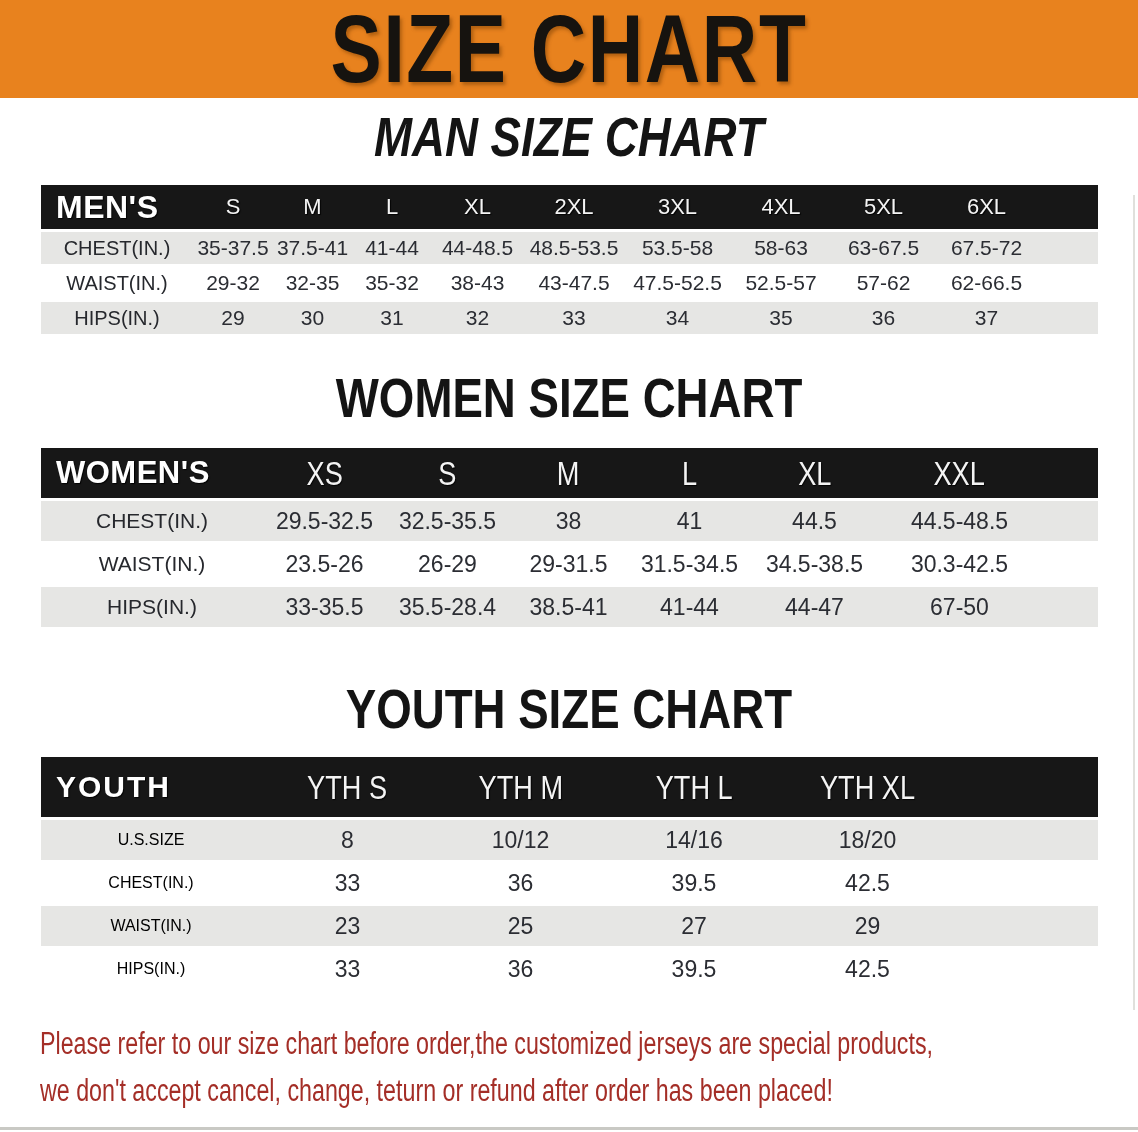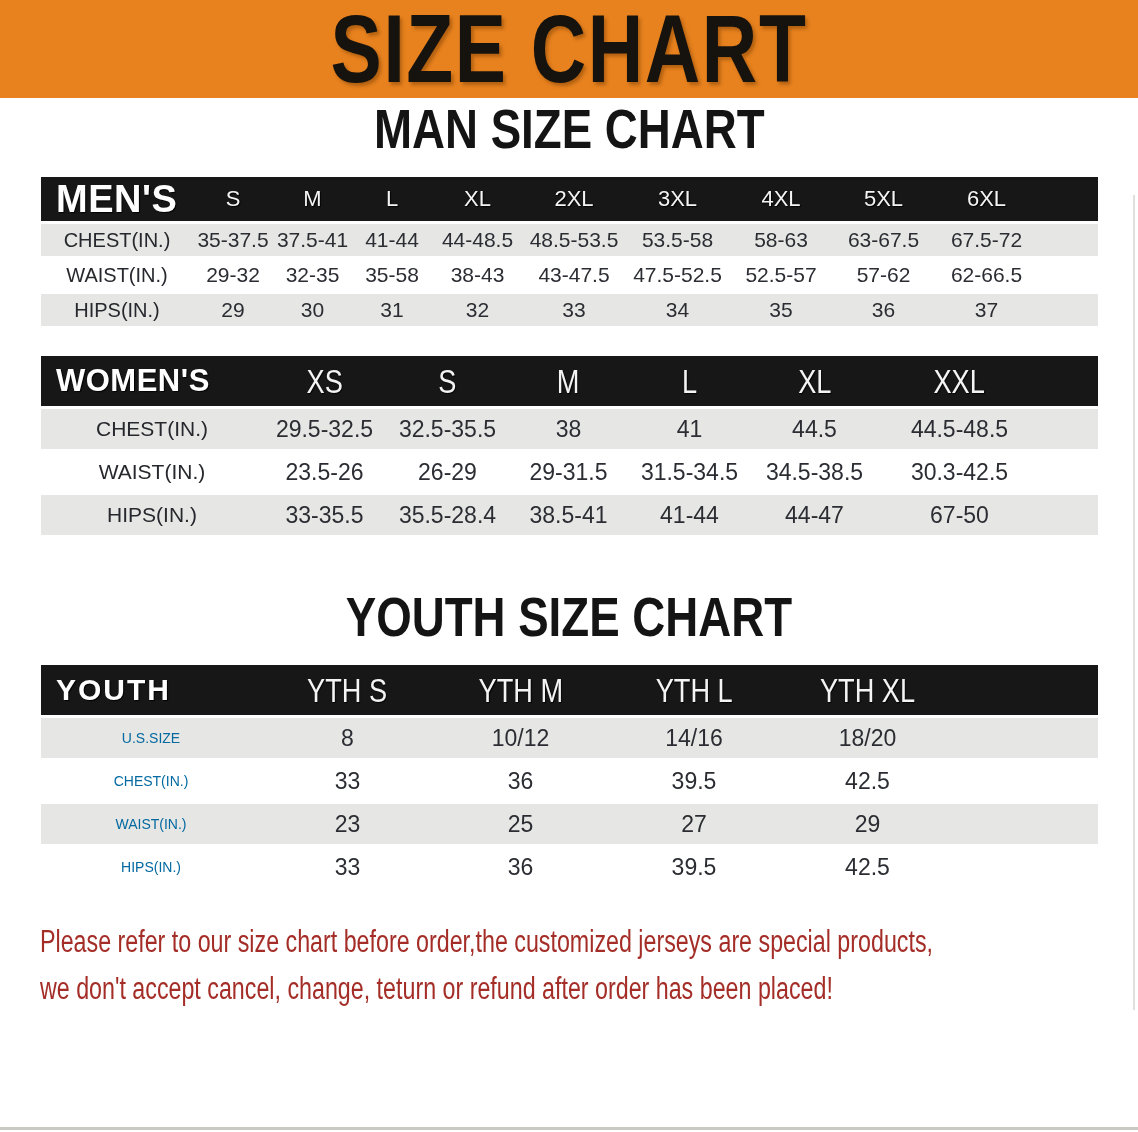--- a/index.html
+++ b/index.html
@@ -41,21 +41,21 @@
   .heading span {
     display: inline-block;
     font-size: 55px;
     line-height: 46px;
     font-weight: 700;
     color: #141414;
     transform: scaleX(0.83);
     transform-origin: center;
     white-space: nowrap;
   }
-  .h-men   { margin-top: 8px; }
+  .h-men   { margin-top: 16px; font-style: italic; }
   .h-women { margin-top: 38px; }
   .h-youth { margin-top: 56px; }
 
   
   .tbl-wrap { margin-left: 41px; }
   .t-men   { margin-top: 22px; }
   .t-women { margin-top: 24px; }
   .t-youth { margin-top: 22px; }
 
   table.size-table {
@@ -80,43 +80,43 @@
   .size-table tbody td {
     text-align: center;
     padding: 0;
     color: #2b2d33;
     background: #ffffff;
   }
   .size-table tbody tr.shaded td { background: #e6e6e4; }
 
   
   .tbl-men thead th { height: 44px; font-size: 22px; }
-  .tbl-men thead th.corner { font-size: 38px; letter-spacing: 0.5px; }
+  .tbl-men thead th.corner { font-size: 32px; letter-spacing: 0.5px; }
   .tbl-men tbody td { height: 32px; font-size: 21px; }
   .tbl-men tbody td.rowlabel { font-size: 20px; color: #26282d; }
 
   
   .tbl-women thead th { height: 50px; }
   .tbl-women thead th span {
     display: inline-block; font-size: 34px; font-weight: 400;
     transform: scaleX(0.80); transform-origin: center;
   }
   .tbl-women thead th.corner { font-size: 31px; letter-spacing: 0.5px; }
   .tbl-women tbody td { height: 40px; font-size: 23px; }
   .tbl-women tbody td.rowlabel { font-size: 21px; color: #26282d; }
 
   
-  .tbl-youth thead th { height: 50px; }
+  .tbl-youth thead th { height: 60px; }
   .tbl-youth thead th span {
     display: inline-block; font-size: 34px; font-weight: 400;
     transform: scaleX(0.80); transform-origin: center;
   }
   .tbl-youth thead th.corner { font-size: 30px; letter-spacing: 2px; }
   .tbl-youth tbody td { height: 40px; font-size: 23px; }
-  .tbl-youth tbody td.rowlabel { font-size: 14px; color: #0369a1; }
+  .tbl-youth tbody td.rowlabel { font-size: 16px; color: #000000; }
 
   
   .footer { margin-top: 28px; margin-left: 40px; }
   .footer-line { height: 47px; line-height: 47px; white-space: nowrap; }
   .footer-line span {
     display: inline-block;
     font-size: 31px;
     line-height: 47px;
     font-weight: 400;
     color: #a42e27;
@@ -187,21 +187,21 @@
             <td>53.5-58</td>
             <td>58-63</td>
             <td>63-67.5</td>
             <td>67.5-72</td>
             <td class="spacer"></td>
           </tr>
           <tr>
             <td class="rowlabel">WAIST(IN.)</td>
             <td>29-32</td>
             <td>32-35</td>
-            <td>35-58</td>
+            <td>35-32</td>
             <td>38-43</td>
             <td>43-47.5</td>
             <td>47.5-52.5</td>
             <td>52.5-57</td>
             <td>57-62</td>
             <td>62-66.5</td>
             <td class="spacer"></td>
           </tr>
           <tr class="shaded">
             <td class="rowlabel">HIPS(IN.)</td>
@@ -215,20 +215,23 @@
             <td>36</td>
             <td>37</td>
             <td class="spacer"></td>
           </tr>
         </tbody>
       </table>
     </div>
 </div>
 
 <div class="section">
+  <div class="heading h-women">
+    <span>WOMEN SIZE CHART</span>
+  </div>
   <div class="tbl-wrap t-women">
       <table class="size-table tbl-women" style="width: 1057px;">
         <colgroup>
           <col style="width: 222px;">
           <col style="width: 123px;">
           <col style="width: 123px;">
           <col style="width: 119px;">
           <col style="width: 123px;">
           <col style="width: 127px;">
           <col style="width: 163px;">

